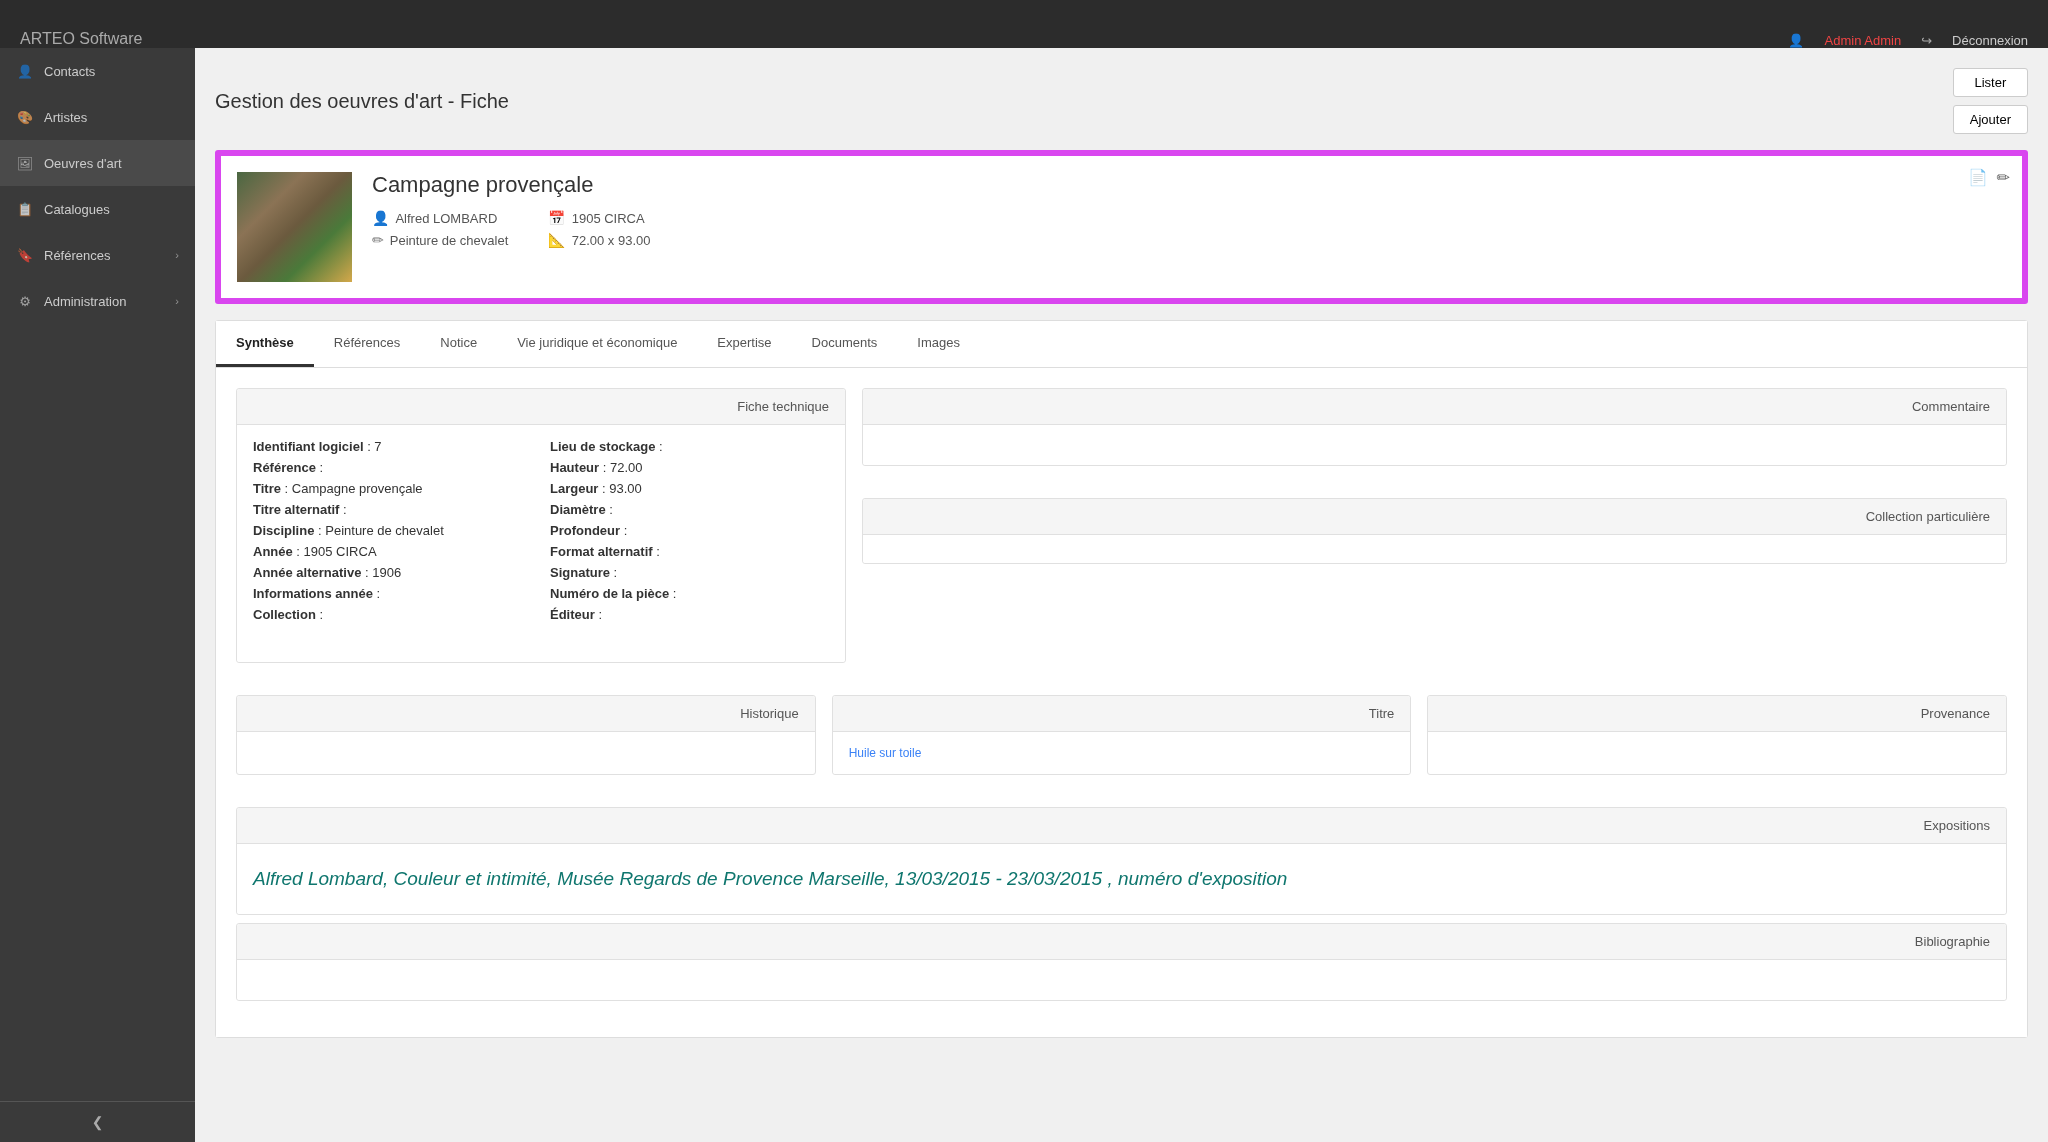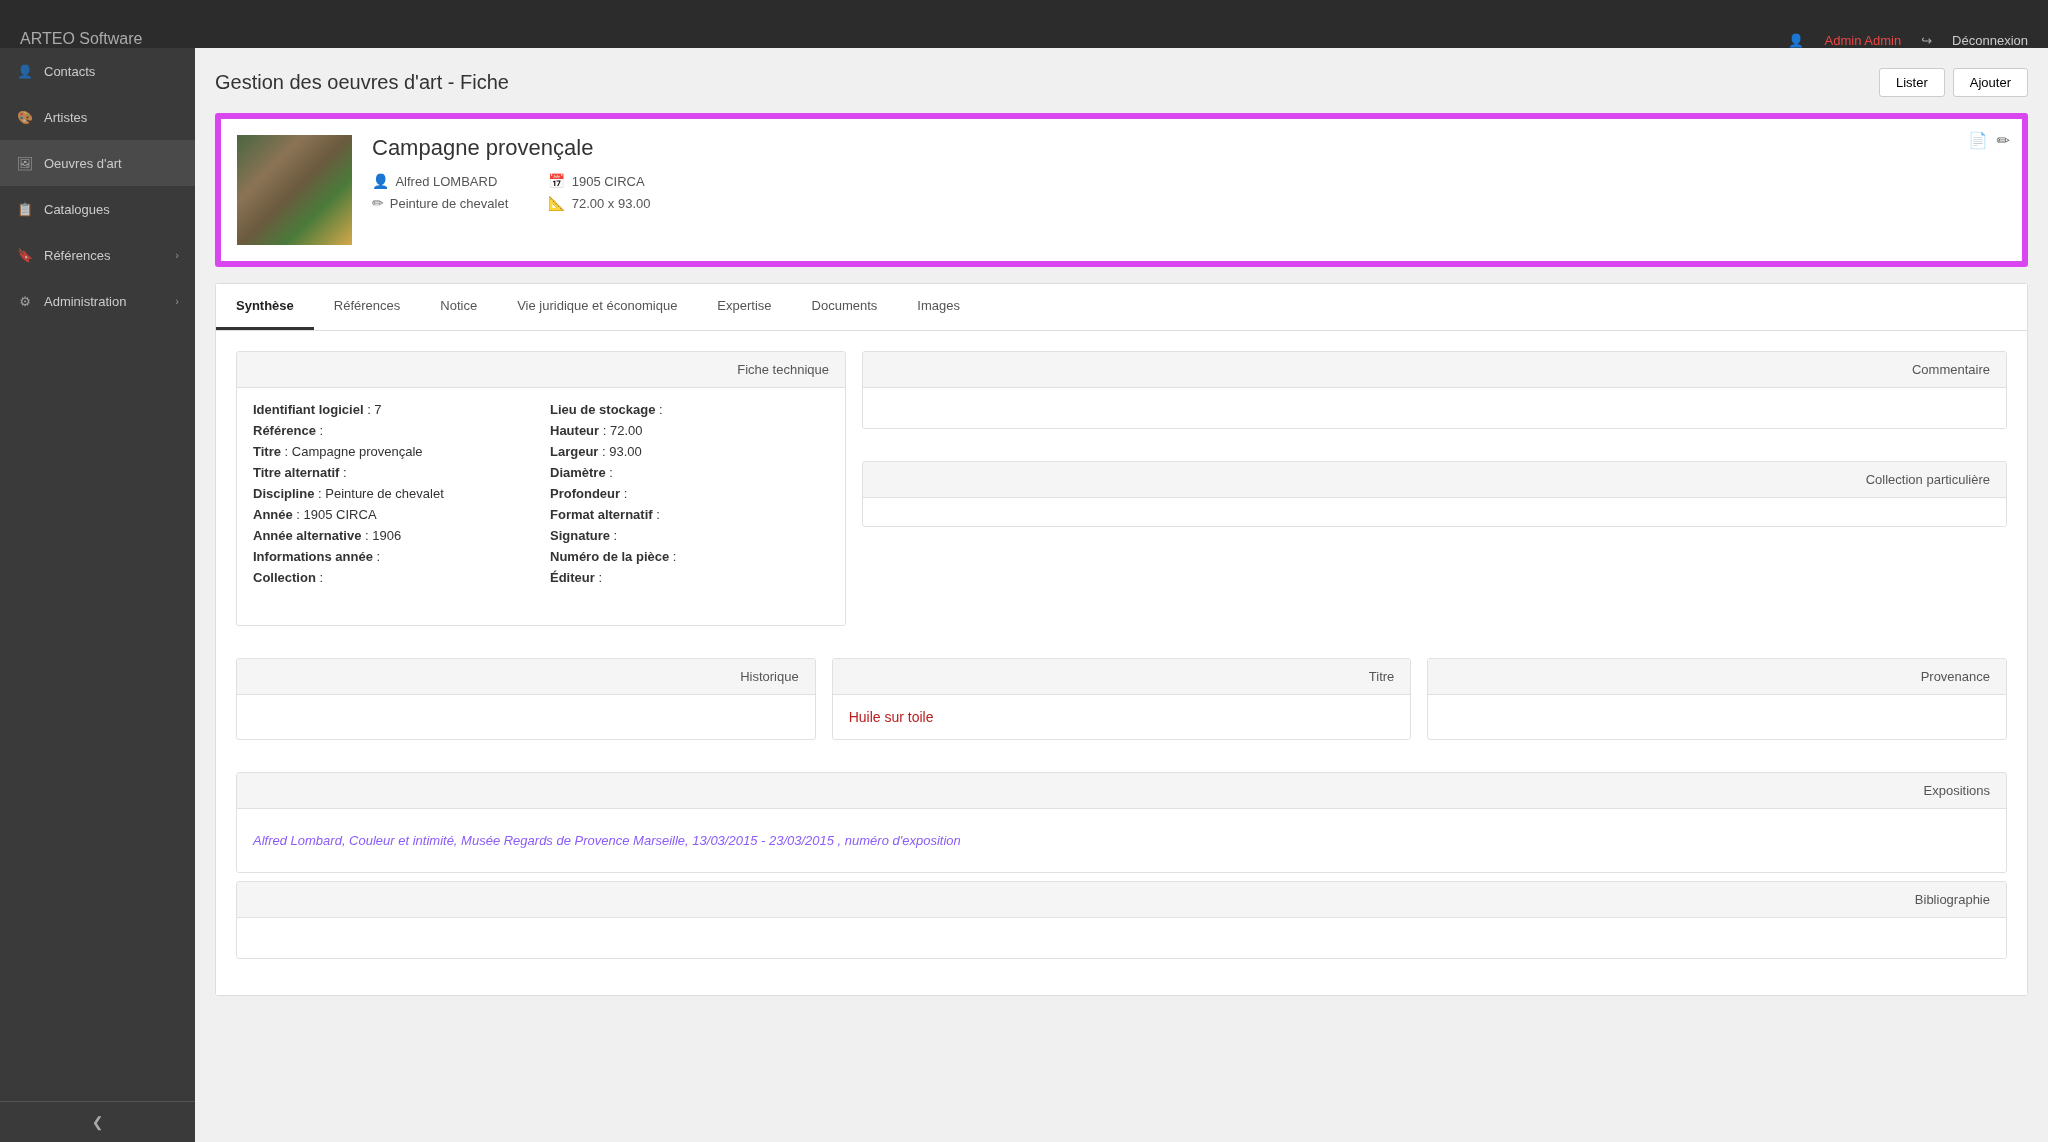--- a/index.html
+++ b/index.html
@@ -57,21 +57,21 @@
     }
 
     
     .page-header {
       display: flex;
       align-items: center;
       justify-content: space-between;
       margin-bottom: 16px;
     }
     .page-title { font-size: 20px; color: #333; font-weight: normal; }
-    .page-actions { display: flex; gap: 8px; }
+    .page-actions { display: flex; gap: 8px; flex-direction: column; }
     .btn {
       padding: 6px 16px;
       border: 1px solid #ccc;
       background: #fff;
       cursor: pointer;
       font-size: 13px;
       border-radius: 3px;
     }
 
     
@@ -161,24 +161,24 @@
     .content-grid { display: flex; gap: 16px; margin-bottom: 16px; }
     .content-left { flex: 0 0 610px; }
     .content-right { flex: 1; display: flex; flex-direction: column; gap: 16px; }
 
     .comment-box { min-height: 60px; }
     .collection-box { min-height: 40px; }
 
     
     .three-col { display: flex; gap: 16px; margin-bottom: 16px; }
     .three-col > .section-box { flex: 1; }
-    .section-value { padding: 10px 16px; font-size: 14px; color: #b91c1c; }
-
-    
-    .expo-text { font-style: italic; font-size: 13px; color: #8b5cf6; padding: 10px 0; }
+    .section-value { padding: 10px 16px; font-size: 12px; color: #3b82f6; }
+
+    
+    .expo-text { font-style: italic; font-size: 19px; color: #0f766e; padding: 10px 0; }
   </style>
 </head>
 <body>
 
 <div class="navbar">
   <div class="navbar-brand">
     <span>ARTEO</span><span style="color:#aaa;font-weight:normal;"> Software</span>
   </div>
   <div class="navbar-right">
     <span style="color:#aaa;">👤</span>

